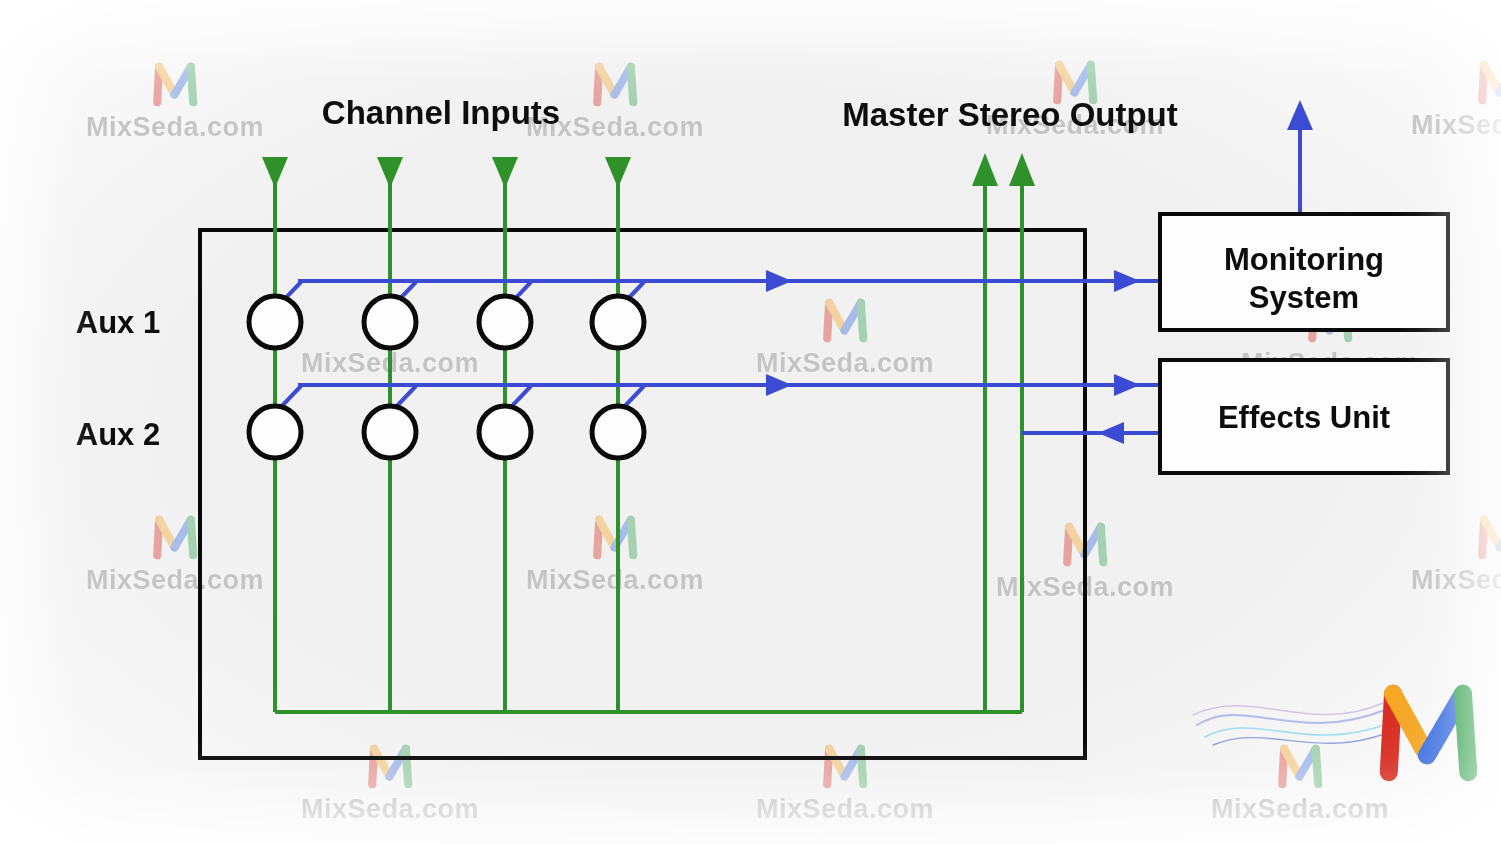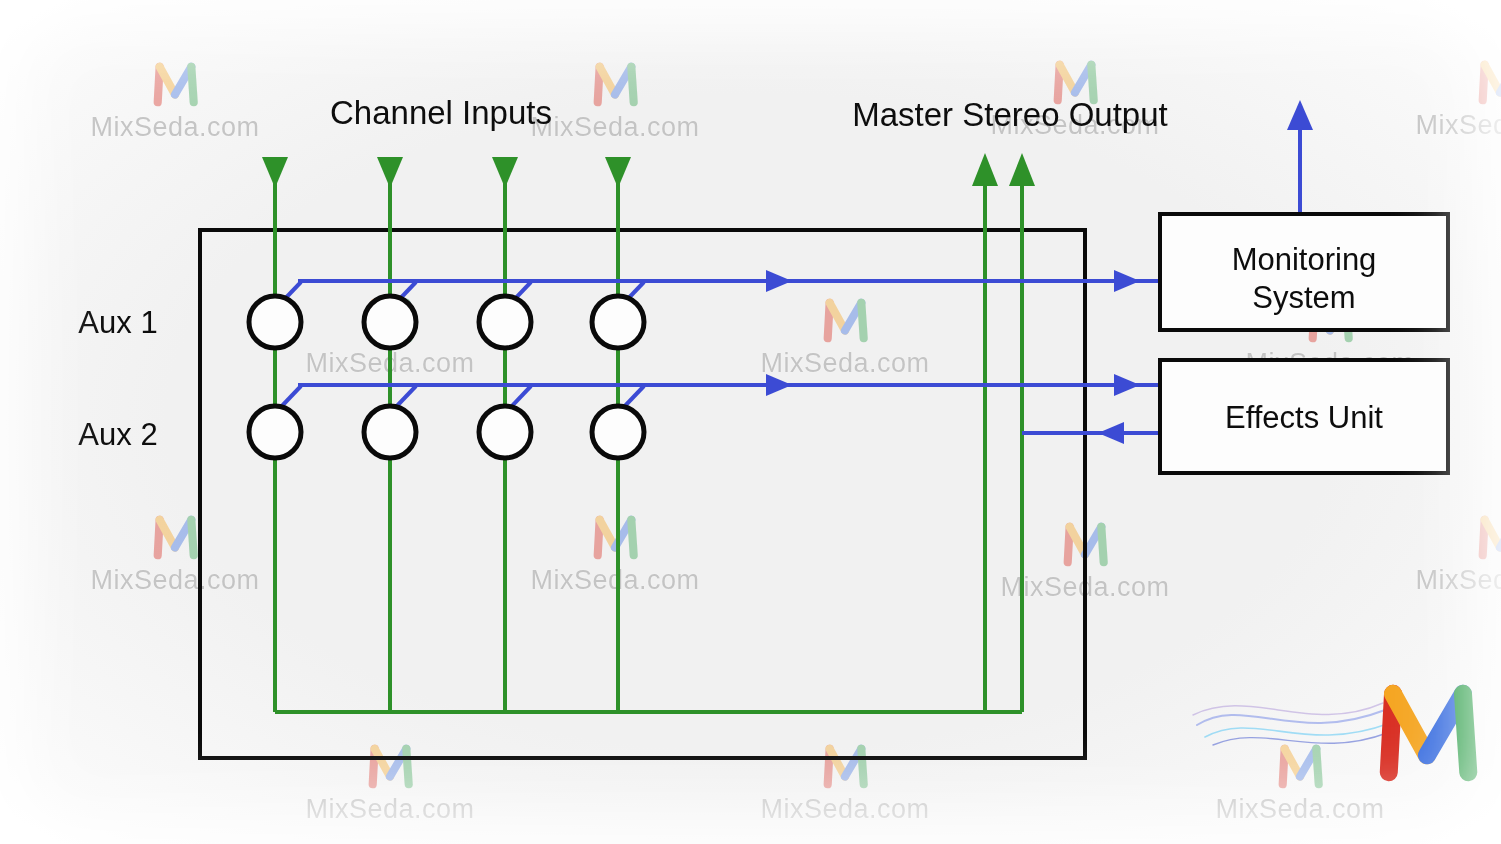--- a/index.html
+++ b/index.html
@@ -4,20 +4,21 @@
 <style>
   html,body{margin:0;padding:0;}
   body{
     width:1501px;height:844px;overflow:hidden;
     font-family:"Liberation Sans",sans-serif;
     background:#ffffff;
   }
   .stage{
     position:relative;width:1501px;height:844px;
     background:radial-gradient(ellipse at center,#f1f1f1 55%,#fafafa 90%,#ffffff 100%);
+    font-weight:bold;
   }
   
   .wm{
     position:absolute;
     transform:translateX(-50%);
     text-align:center;
     pointer-events:none;
     user-select:none;
   }
   .wm svg{display:block;margin:0 auto;opacity:.40;}

